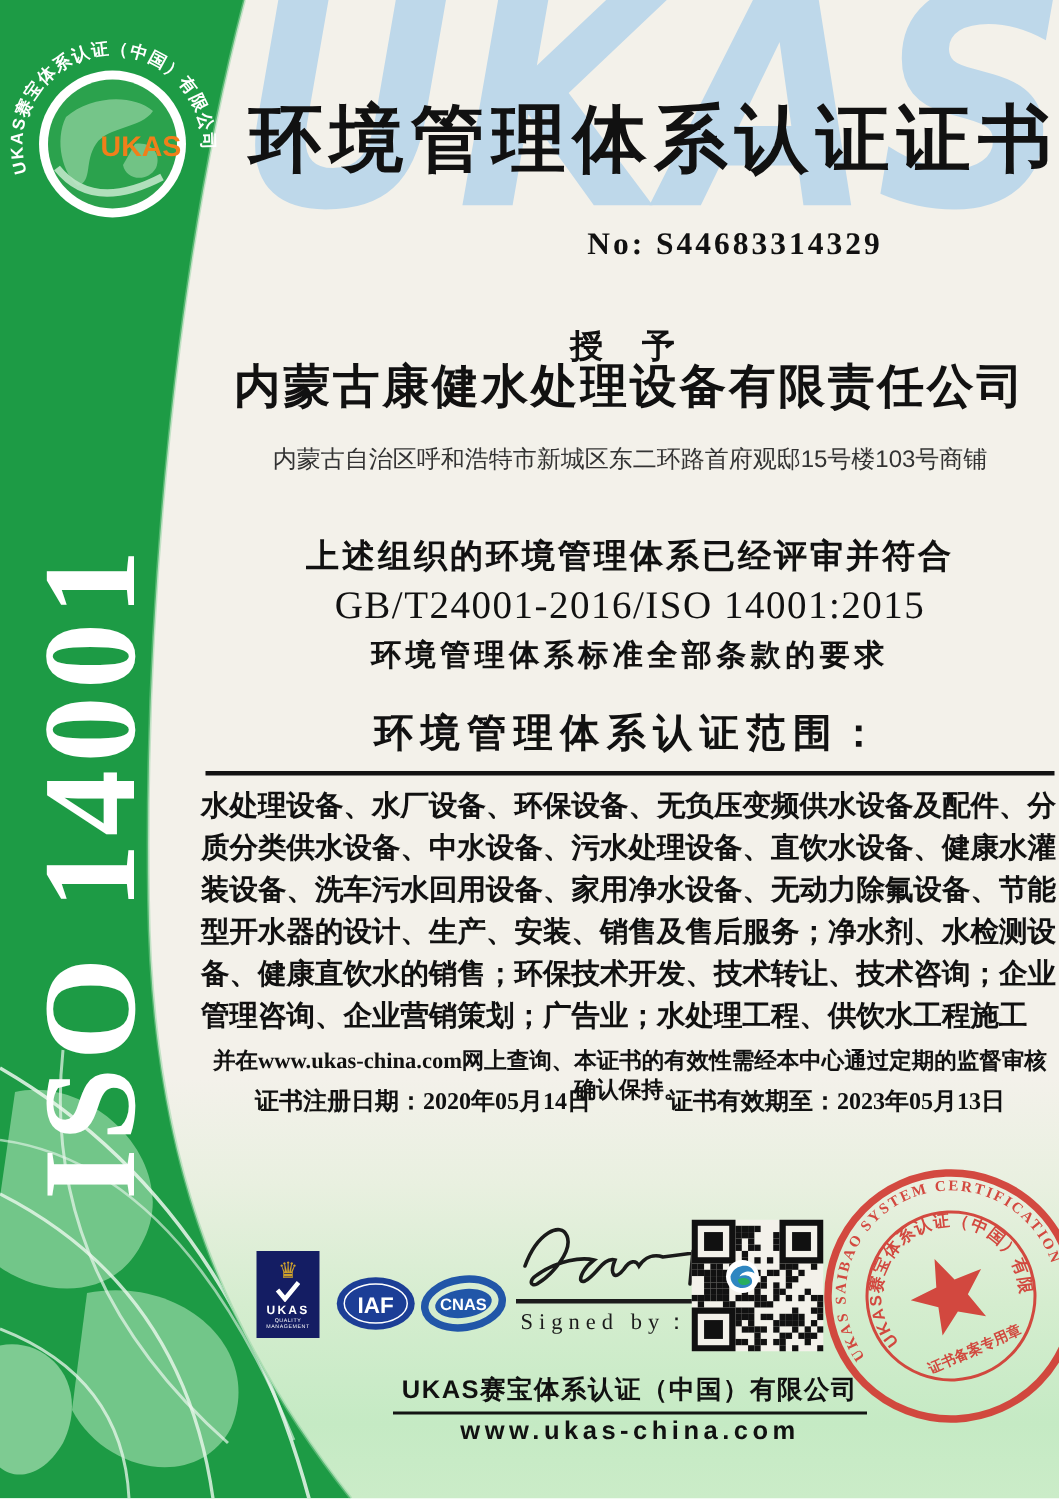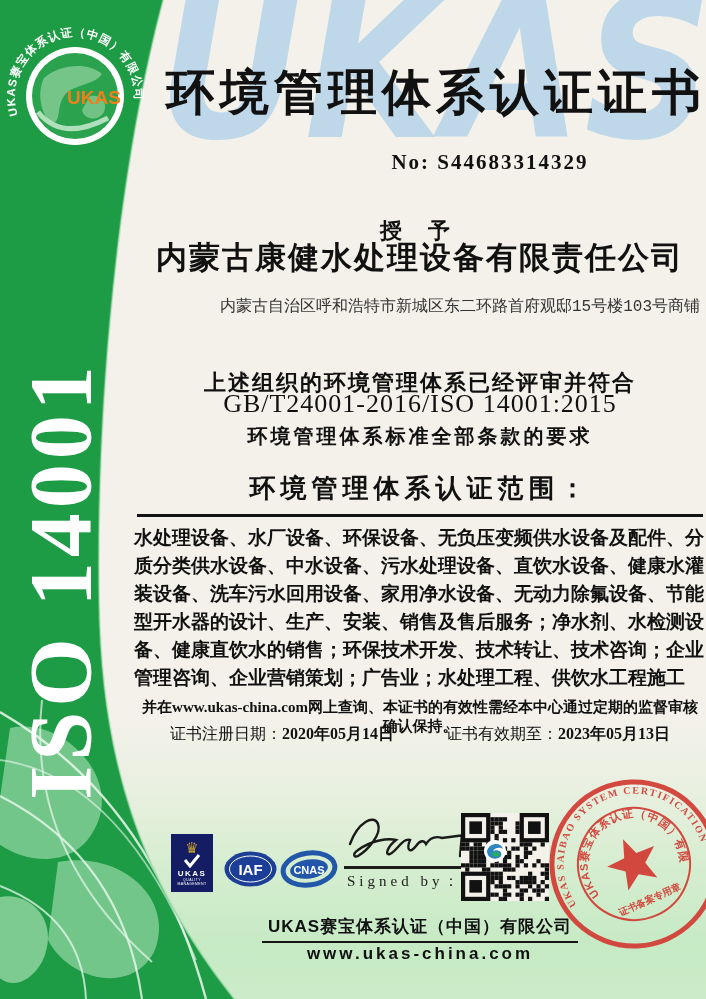--- a/index.html
+++ b/index.html
@@ -25,35 +25,35 @@
   #issuer-logo{left:2px; top:12px; z-index:4;}
   
   .center-col{left:140px; width:560px; text-align:center; z-index:5;}
   #cert-title{top:60px; font-size:49px; font-weight:900; letter-spacing:5px; white-space:nowrap;padding-left:16px;}
   #cert-no{left:240px; width:500px; top:150px; text-align:center;
     font-family:"Liberation Serif","DejaVu Serif",serif; font-weight:bold; font-size:21px; letter-spacing:2px;}
   #awarded-to{top:216px; font-size:22px; font-weight:900; letter-spacing:10px;}
   #company-name{top:237px; font-size:31px; font-weight:700; letter-spacing:2px;
     font-family:"Liberation Serif","DejaVu Serif",serif; white-space:nowrap;}
   #company-address{top:296px; font-size:16px; font-weight:500; color:#333;
-    font-family:Liberation Mono, monospace;text-align:right;}
-  #conformity-line1{top:368px; font-size:22px; font-weight:900; letter-spacing:2px;}
+    font-family:Liberation Sans, sans-serif;}
+  #conformity-line1{top:356px; font-size:22px; font-weight:900; letter-spacing:2px;}
   #standard-line{top:389px; font-size:26px; letter-spacing:1px;
     font-family:"Liberation Serif","DejaVu Serif",serif;}
   #conformity-line2{top:423px; font-size:20px; font-weight:700; letter-spacing:3px;
     font-family:"Liberation Serif","DejaVu Serif",serif;}
   #scope-heading{top:471px; font-size:26px; font-weight:900; letter-spacing:5px;}
   #scope-rule{left:137px; top:514px; width:566px; height:3px; background:#121212; z-index:5;}
   #scope-text{left:134px; top:524px; width:570px; text-align:justify; font-size:19px;
     font-weight:800; line-height:28px; z-index:5;}
   #validity-note1{top:675px; font-size:15px; font-weight:600;}
   #validity-note2{top:698px; font-size:15px; font-weight:600;
     font-family:"Liberation Serif","DejaVu Serif",serif;}
   #dates-row{top:724px; display:flex; justify-content:center; gap:52px; font-size:16px;}
-  #dates-row .lbl{font-weight:400;}
+  #dates-row .lbl{font-weight:700;}
   #dates-row .val{font-family:"Liberation Serif","DejaVu Serif",serif; font-weight:600;}
   
   #ukas-qm-logo{left:171px; top:834px; width:42px; height:58px; background:#141d63; z-index:6;
     display:flex; flex-direction:column; align-items:center; justify-content:center; gap:0;}
   #ukas-qm-logo .crown{color:#cfa22b; font-size:15px; line-height:13px;}
   #ukas-qm-logo .label{color:#fff; font-size:8px; font-weight:bold; letter-spacing:1.5px; margin-top:1px;}
   #ukas-qm-logo .sub{color:#fff; font-size:3.5px; letter-spacing:.4px; text-align:center; line-height:4px;}
   #iaf-logo{left:223px; top:850px; z-index:6;}
   #cnas-logo{left:280px; top:850px; z-index:6;}
   #signature{left:344px; top:810px; z-index:6;}

